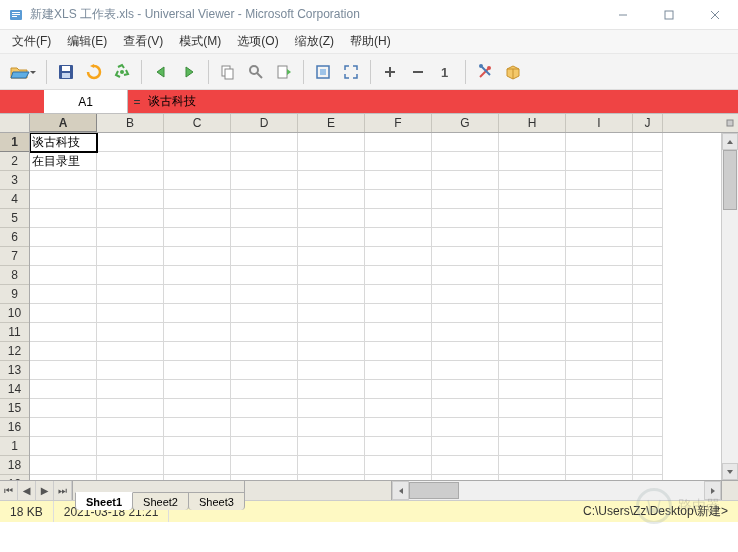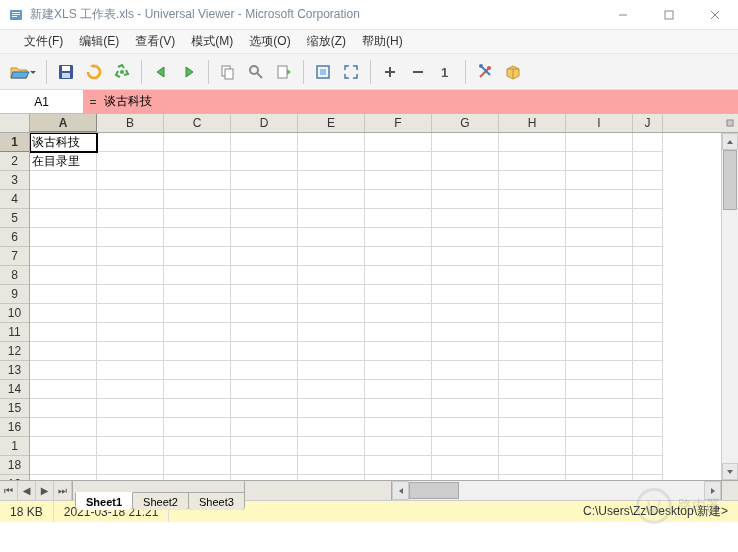--- a/index.html
+++ b/index.html
@@ -6,32 +6,32 @@
 body { font-family: "Microsoft YaHei", "Segoe UI", Tahoma, sans-serif; font-size: 12px; background: #fff; width: 738px; height: 552px; overflow: hidden; position: relative; }
 
 
 .titlebar { height: 30px; background: #fff; border-bottom: 1px solid #e5e5e5; display: flex; align-items: center; padding: 0 0 0 8px; }
 .titlebar .app-icon { width: 16px; height: 16px; margin-right: 6px; }
 .titlebar .title { color: #7a8a9a; font-size: 12px; flex: 1; }
 .titlebar .winbtns { display: flex; }
 .titlebar .winbtn { width: 46px; height: 30px; display: flex; align-items: center; justify-content: center; color: #7a8a9a; }
 
 
-.menubar { height: 24px; display: flex; align-items: center; padding: 0 18px; background: #f7f7f7; border-bottom: 1px solid #e8e8e8; gap: 4px; }
+.menubar { height: 24px; display: flex; align-items: center; padding: 0 6px; background: #f7f7f7; border-bottom: 1px solid #e8e8e8; gap: 4px; }
 .menubar .menuitem { padding: 2px 6px; font-size: 12px; color: #333; }
 
 
 .toolbar { height: 36px; background: #f4f4f4; border-bottom: 1px solid #ddd; display: flex; align-items: center; padding: 0 6px; gap: 2px; }
 .toolbar .btn { width: 26px; height: 26px; display: flex; align-items: center; justify-content: center; border-radius: 2px; }
 .toolbar .btn.wide { width: 34px; }
 .toolbar .sep { width: 1px; height: 24px; background: #ccc; margin: 0 4px; }
 .toolbar .dropdown-arrow { margin-left: -2px; }
 
 
-.formulabar { height: 24px; border-bottom: 1px solid #c0c0c0; display: flex; align-items: stretch; background: #fca5a5; }
+.formulabar { height: 24px; border-bottom: 1px solid #c0c0c0; display: flex; align-items: stretch; background: #ef4444; padding-left: 44px; }
 .formulabar .cellref { width: 84px; border-right: 1px solid #c0c0c0; display: flex; align-items: center; justify-content: center; font-size: 12px; background: #fff; }
 .formulabar .eq { width: 18px; display: flex; align-items: center; justify-content: center; color: #333; }
 .formulabar .formula { flex: 1; display: flex; align-items: center; padding-left: 2px; font-size: 12px; font-family: "Microsoft YaHei", SimSun, sans-serif; }
 
 
 .sheetarea { position: relative; height: 386px; display: flex; flex-direction: column; }
 .grid-wrap { flex: 1; display: flex; overflow: hidden; }
 .corner { width: 30px; height: 19px; background: #e8e6de; border-right: 1px solid #aaa; border-bottom: 1px solid #aaa; }
 .colheads { display: flex; height: 19px; background: #e8e6de; border-bottom: 1px solid #aaa; }
 .colhead { width: 67px; border-right: 1px solid #c8c6be; display: flex; align-items: center; justify-content: center; font-size: 12px; color: #333; }

